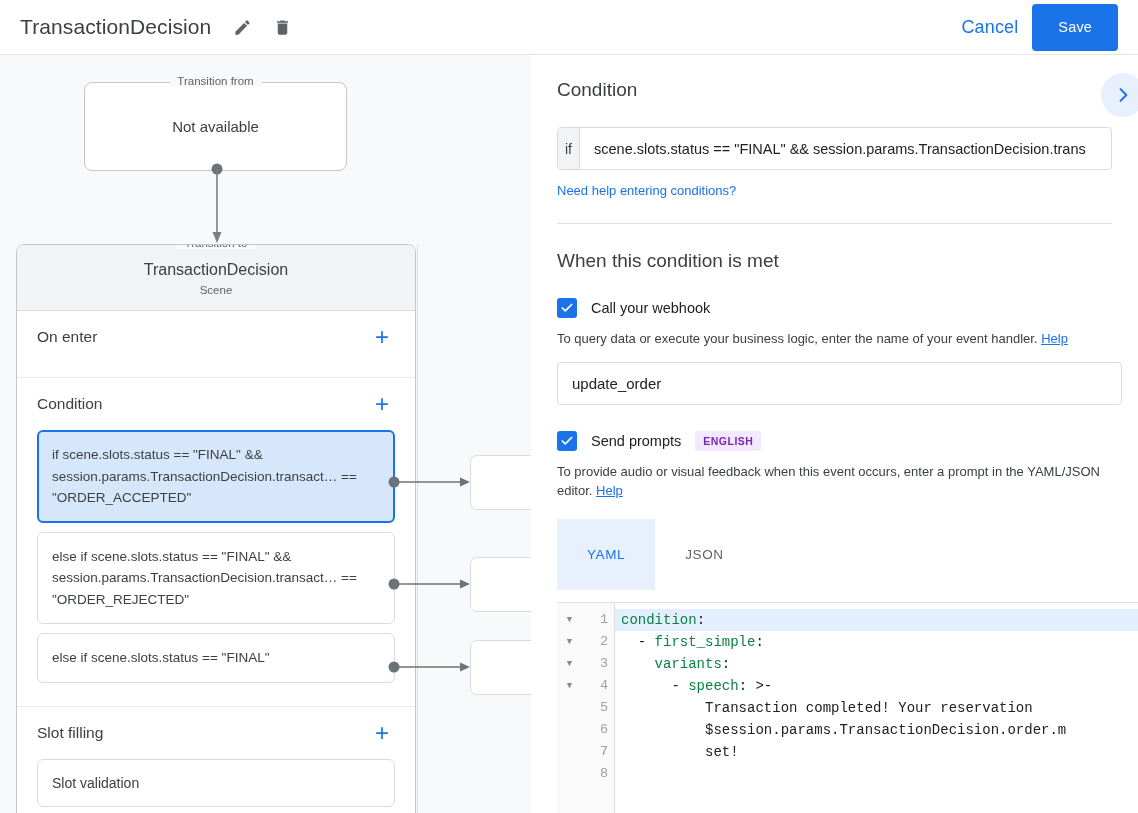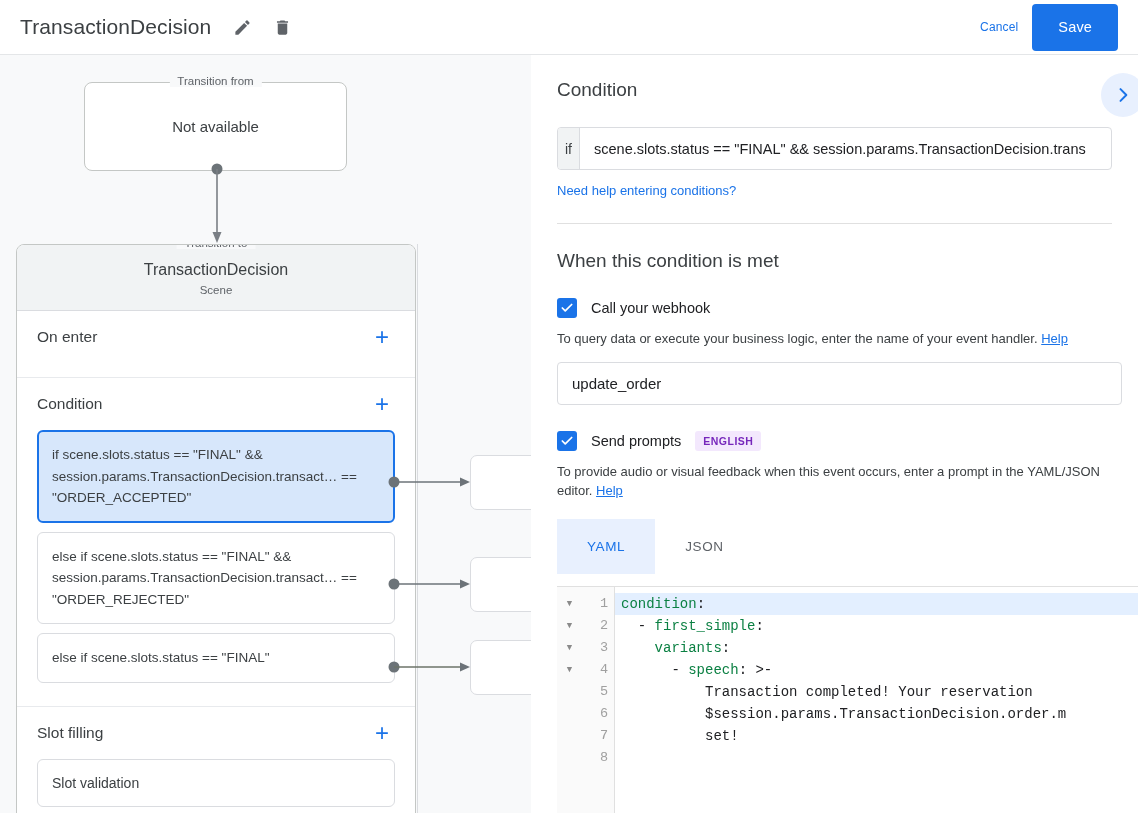--- a/index.html
+++ b/index.html
@@ -22,21 +22,21 @@
     white-space:nowrap;
   }
   .hdr-icon-btn {
     width:34px; height:34px; border-radius:50%;
     display:flex; align-items:center; justify-content:center;
     cursor:pointer; background:transparent;
   }
   .hdr-icons { display:flex; align-items:center; gap:6px; margin-left:14px; }
   .header-spacer { flex:1; }
   .cancel-btn {
-    color:#1a73e8; font-size:12px; font-weight:500;
+    color:#1a73e8; font-size:18px; font-weight:500;
     background:transparent; border:none; cursor:pointer;
     padding:9px 14px; border-radius:4px; letter-spacing:0.15px;
   }
   .save-btn {
     background:#1a73e8; color:#fff; font-size:14.5px; font-weight:500;
     border:none; border-radius:4px; padding:0 26px; height:47px;
     cursor:pointer; margin-left:0; letter-spacing:0.15px;
   }
 
   
@@ -172,21 +172,21 @@
   }
   .desc a { color:#1a73e8; text-decoration:underline; cursor:pointer; }
   .wh-input {
     width:565px; height:43px; border:1px solid #dadce0; border-radius:4px;
     margin-top:14px; padding:0 14px; font-size:15px; color:#202124;
     outline:none; font-family:"Liberation Sans", sans-serif;
   }
 
   .tabs { display:flex; margin-top:19px; }
   .tab {
-    padding:20px 30px; font-size:13.5px; font-weight:500; cursor:pointer;
+    padding:28px 30px; font-size:13.5px; font-weight:500; cursor:pointer;
     letter-spacing:0.6px;
   }
   .tab.active { background:#e8f0fe; color:#1a73e8; }
   .tab.inactive { color:#5f6368; }
 
   
   .editor {
     margin-top:12px; width:591px; height:260px; border-top:1px solid #e0e0e0;
     display:flex; background:#fff; overflow:hidden;
     font-family:"Liberation Mono","DejaVu Sans Mono", monospace;

